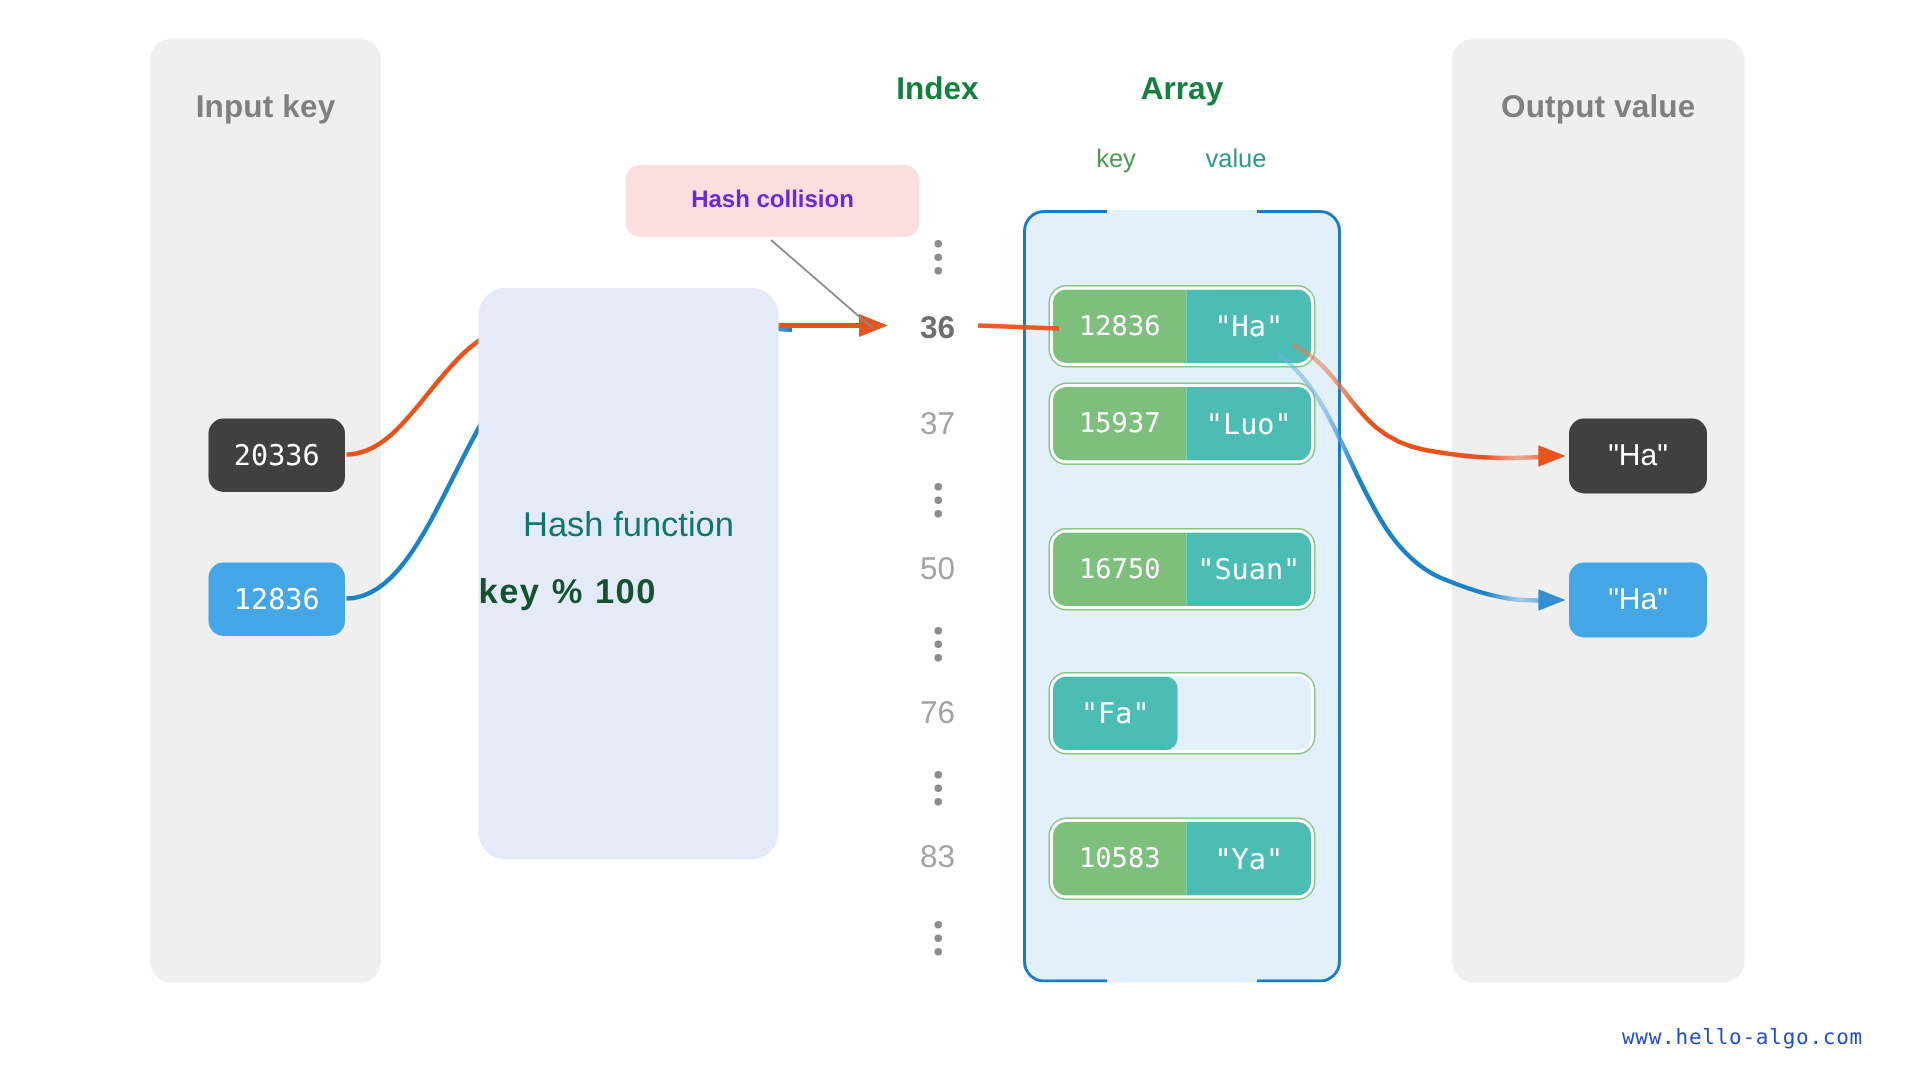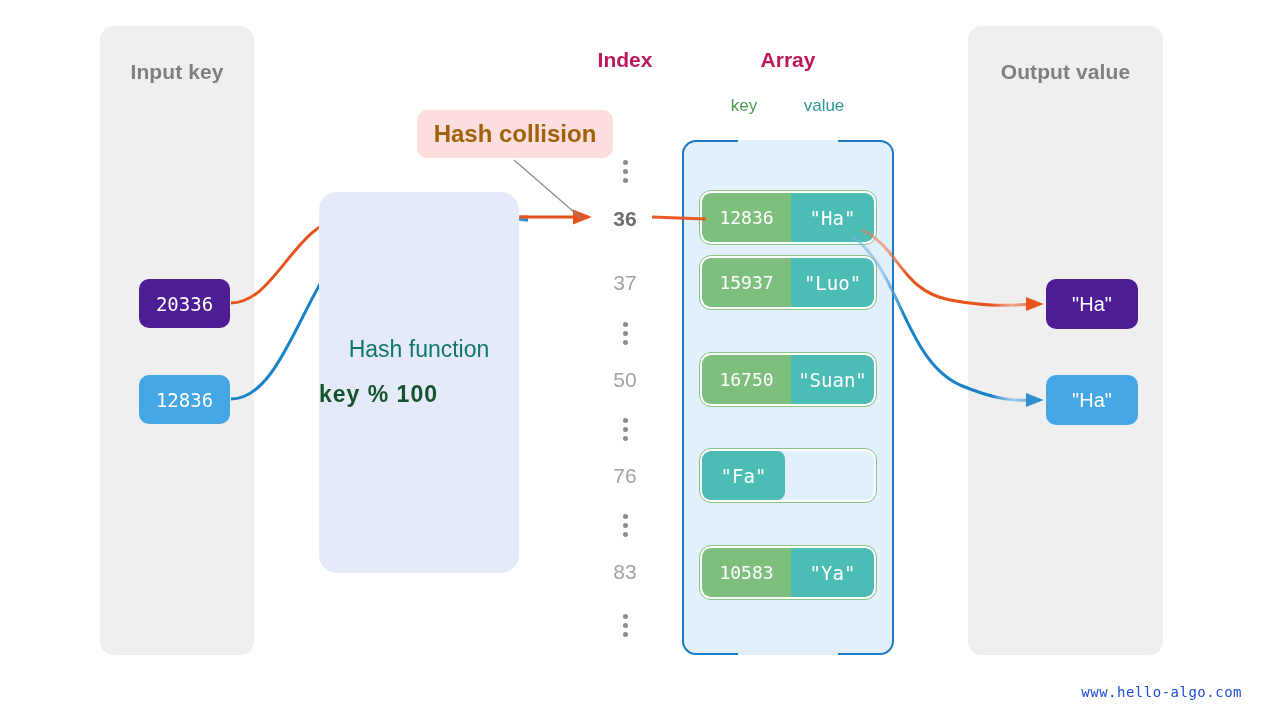--- a/index.html
+++ b/index.html
@@ -35,21 +35,21 @@
     font-weight: bold;
     color: #808080;
     letter-spacing: .1px;
   }
 
   
   .col-head {
     position: absolute;
     font-size: 21px;
     font-weight: bold;
-    color: #be185d;
+    color: #15803d;
     text-align: center;
   }
   #head-index { left: 565px; top: 48px; width: 120px; }
   #head-array { left: 728px; top: 48px; width: 120px; }
 
   .sub-head {
     position: absolute;
     font-size: 17px;
     text-align: center;
   }
@@ -88,37 +88,37 @@
     left: 417px; top: 110px;
     width: 196px; height: 48px;
     background: #fbdedd;
     border-radius: 10px;
     z-index: 8;
     display: flex;
     align-items: center;
     justify-content: center;
   }
   #collision-label {
-    font-size: 24px;
+    font-size: 16px;
     font-weight: bold;
-    color: #a16207;
+    color: #6d28d9;
   }
 
   
   .pill {
     position: absolute;
     border-radius: 10px;
     display: flex;
     align-items: center;
     justify-content: center;
     color: #ffffff;
     font-size: 20px;
     z-index: 6;
   }
-  .pill.orange { background: #4c1d95; }
+  .pill.orange { background: #404040; }
   .pill.blue   { background: #45a6e5; }
   .pill.mono   { font-family: "DejaVu Sans Mono", monospace; font-size: 19px; }
 
   #in-key-0  { left: 139px; top: 279px; width: 91px; height: 49px; }
   #in-key-1  { left: 139px; top: 375px; width: 91px; height: 49px; }
   #out-val-0 { left: 1046px; top: 279px; width: 92px; height: 50px; }
   #out-val-1 { left: 1046px; top: 375px; width: 92px; height: 50px; }
 
   
   .index-label {

